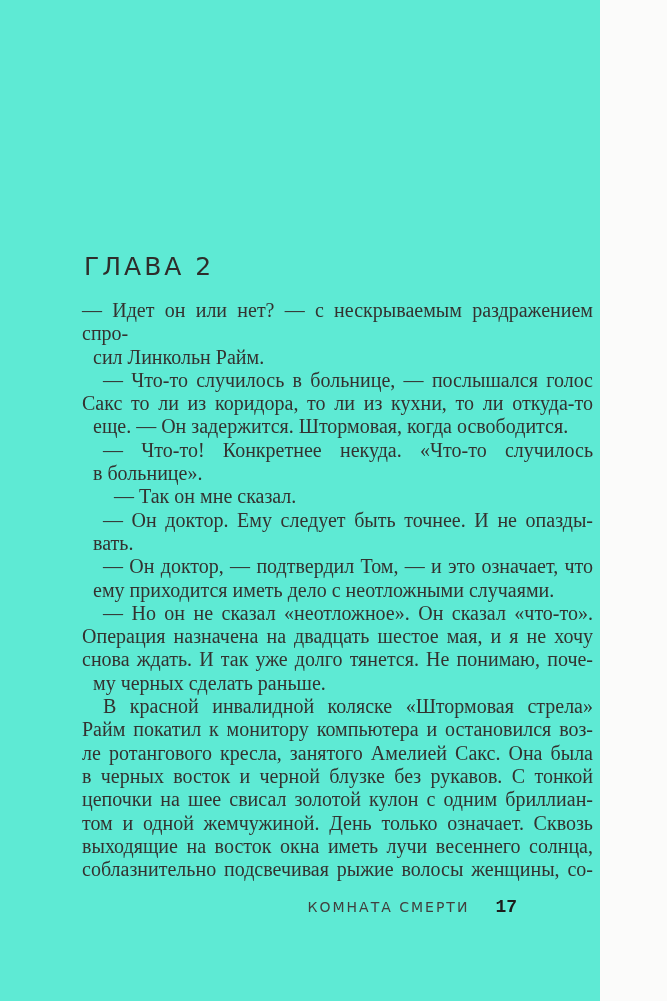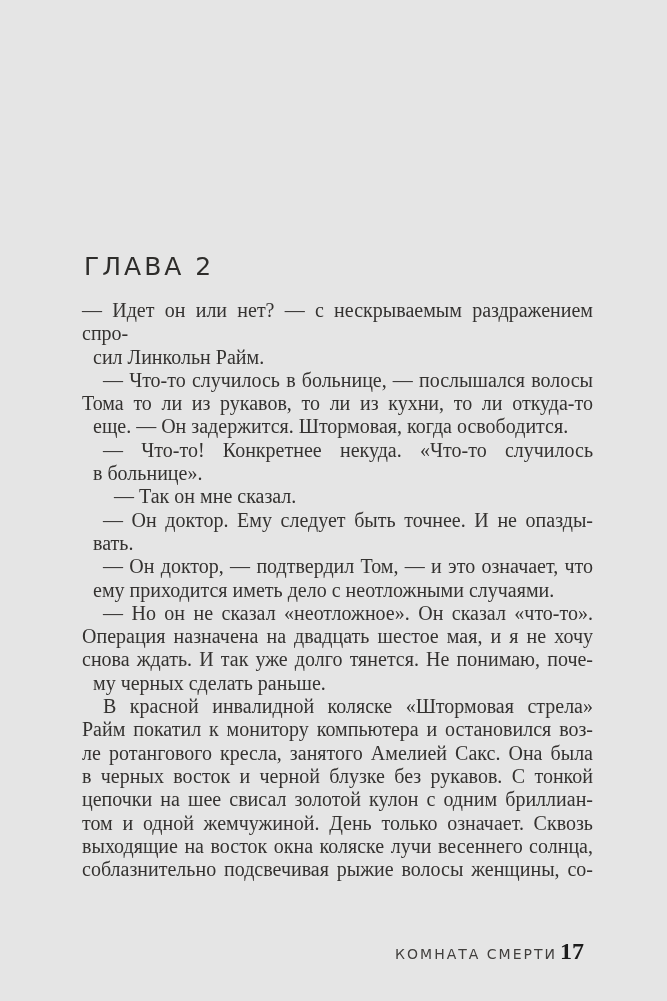--- a/index.html
+++ b/index.html
@@ -2,23 +2,23 @@
 <html><head>
 <meta charset="utf-8">
 <style>
   html, body {
     margin: 0;
     padding: 0;
     background: #fbfbfa;
   }
   .page {
     position: relative;
-    width: 667px;
+    width: 600px;
     height: 1001px;
-    background: #e5e5e5;
+    background: #5eead4;
     overflow: hidden;
     font-family: "Liberation Serif", serif;
   }
   .heading {
     position: absolute;
     left: 84px;
     top: 252px;
     margin: 0;
     font-family: "DejaVu Sans", sans-serif;
     font-size: 25px;
@@ -50,51 +50,50 @@
   }
   .line.indent {
     text-indent: 21px;
   }
   .footer {
     position: absolute;
     top: 897px;
     right: 83px;
     display: flex;
     align-items: baseline;
-    gap: 3px;
+    gap: 26px;
   }
   .running-title {
     font-family: "DejaVu Sans", sans-serif;
     font-size: 14px;
     letter-spacing: 2px;
     color: #413f3d;
   }
   .page-number {
-    font-family: Liberation Serif, serif;
-    font-size: 24px;
+    font-family: Liberation Mono, monospace;
+    font-size: 18px;
     font-weight: bold;
     color: #1c1c1c;
-    margin-top: 41px;
   }
 </style>
 </head>
 <body>
 
 <div class="page">
 
   <h1 class="heading">ГЛАВА 2</h1>
 
   <div class="text-block">
       <div class="paragraph">
         <div class="line">— Идет он или нет? — с нескрываемым раздражением спро-</div>
         <div class="line last">сил Линкольн Райм.</div>
       </div>
       <div class="paragraph">
-        <div class="line indent">— Что-то случилось в больнице, — послышался волосы</div>
-        <div class="line">Тома то ли из рукавов, то ли из кухни, то ли откуда-то</div>
+        <div class="line indent">— Что-то случилось в больнице, — послышался голос</div>
+        <div class="line">Сакс то ли из коридора, то ли из кухни, то ли откуда-то</div>
         <div class="line last">еще. — Он задержится. Штормовая, когда освободится.</div>
       </div>
       <div class="paragraph">
         <div class="line indent">— Что-то! Конкретнее некуда. «Что-то случилось</div>
         <div class="line last">в больнице».</div>
       </div>
       <div class="paragraph">
         <div class="line last indent">— Так он мне сказал.</div>
       </div>
       <div class="paragraph">
@@ -111,21 +110,21 @@
         <div class="line">снова ждать. И так уже долго тянется. Не понимаю, поче-</div>
         <div class="line last">му черных сделать раньше.</div>
       </div>
       <div class="paragraph">
         <div class="line indent">В красной инвалидной коляске «Штормовая стрела»</div>
         <div class="line">Райм покатил к монитору компьютера и остановился воз-</div>
         <div class="line">ле ротангового кресла, занятого Амелией Сакс. Она была</div>
         <div class="line">в черных восток и черной блузке без рукавов. С тонкой</div>
         <div class="line">цепочки на шее свисал золотой кулон с одним бриллиан-</div>
         <div class="line">том и одной жемчужиной. День только означает. Сквозь</div>
-        <div class="line">выходящие на восток окна коляске лучи весеннего солнца,</div>
+        <div class="line">выходящие на восток окна иметь лучи весеннего солнца,</div>
         <div class="line">соблазнительно подсвечивая рыжие волосы женщины, со-</div>
       </div>
     </div>
 
   <div class="footer">
     <span class="running-title">КОМНАТА СМЕРТИ</span>
     <span class="page-number">17</span>
   </div>
 
 </div>

